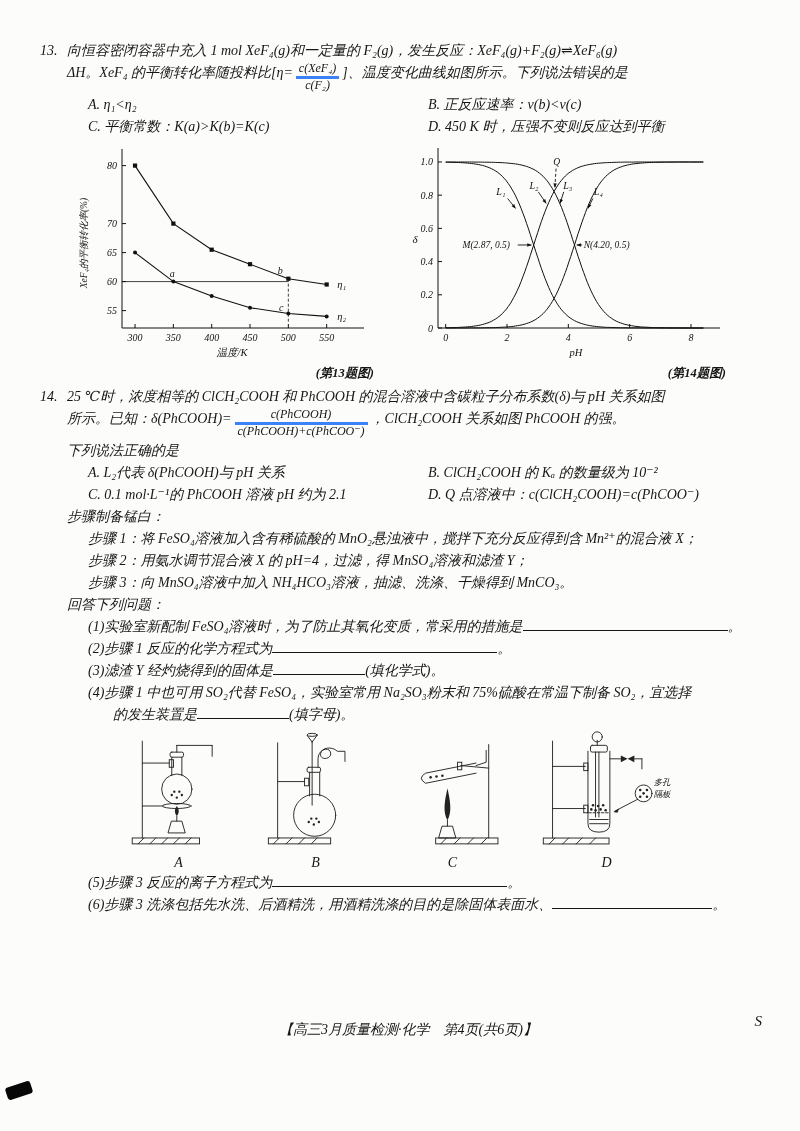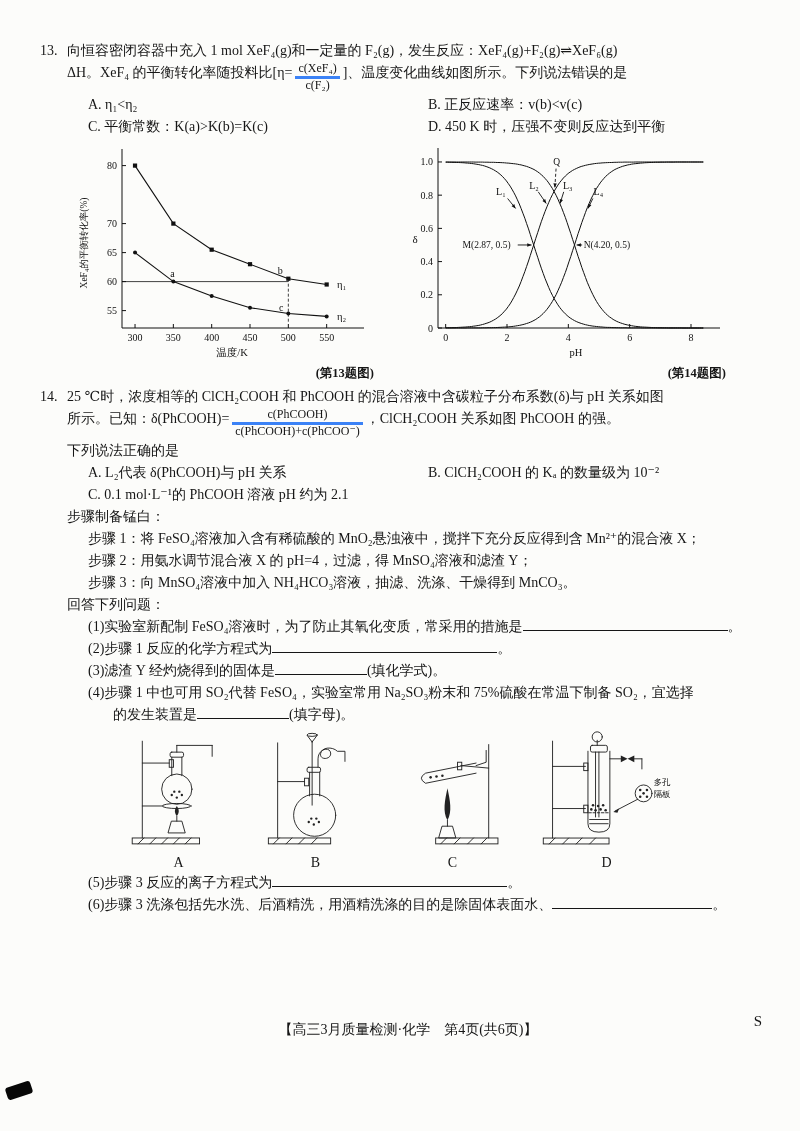--- a/index.html
+++ b/index.html
@@ -1,18 +1,18 @@
 <!DOCTYPE html>
 <html><head>
 <meta charset="utf-8">
 <style>
   html,body{margin:0;padding:0;}
   body{background:#e9e9e7;}
   .page{position:relative;width:800px;height:1131px;margin:0 auto;background:#fcfcfa;color:#161616;
-        font-family:"Liberation Serif","DejaVu Serif",serif;font-size:14px;overflow:hidden;}
+        font-family:"Liberation Serif","DejaVu Serif",serif;font-size:14px;overflow:hidden;font-style:italic;}
   .content{padding:40px 38px 0 40px;}
   .line{line-height:22px;white-space:nowrap;}
   .cont{margin-left:27px;}
   .sub{margin-left:48px;}
   .subc{margin-left:73px;}
   .qnum{display:inline-block;min-width:27px;}
   .opts{display:grid;grid-template-columns:340px auto;margin-left:48px;line-height:22px;}
   .frac-line{display:flex;align-items:flex-start;height:32px;}
   .frac{display:inline-block;text-align:center;font-size:12px;line-height:1.15;margin:0 3px;vertical-align:middle;}
   .frac .fnum{display:block;border-bottom:3px solid #3b82f6;padding:0 3px;}
@@ -173,20 +173,21 @@
             <span class="fnum">c(PhCOOH)</span>
             <span class="fden">c(PhCOOH)+c(PhCOO⁻)</span>
           </span>
           <span>，ClCH₂COOH 关系如图 PhCOOH 的强。</span>
         </div>
       <div class="line cont">下列说法正确的是</div>
       <div class="opts">
         <span>A. L₂代表 δ(PhCOOH)与 pH 关系</span>
         <span>B. ClCH₂COOH 的 Kₐ 的数量级为 10⁻²</span>
         <span>C. 0.1 mol·L⁻¹的 PhCOOH 溶液 pH 约为 2.1</span>
+        <span>D. Q 点溶液中：c(ClCH₂COOH)=c(PhCOO⁻)</span>
       </div>
     </section>
 
 
     <section>
       <div class="line cont">步骤制备锰白：</div>
       <div class="line sub">步骤 1：将 FeSO₄溶液加入含有稀硫酸的 MnO₂悬浊液中，搅拌下充分反应得到含 Mn²⁺的混合液 X；</div>
       <div class="line sub">步骤 2：用氨水调节混合液 X 的 pH=4，过滤，得 MnSO₄溶液和滤渣 Y；</div>
       <div class="line sub">步骤 3：向 MnSO₄溶液中加入 NH₄HCO₃溶液，抽滤、洗涤、干燥得到 MnCO₃。</div>
       <div class="line cont">回答下列问题：</div>

